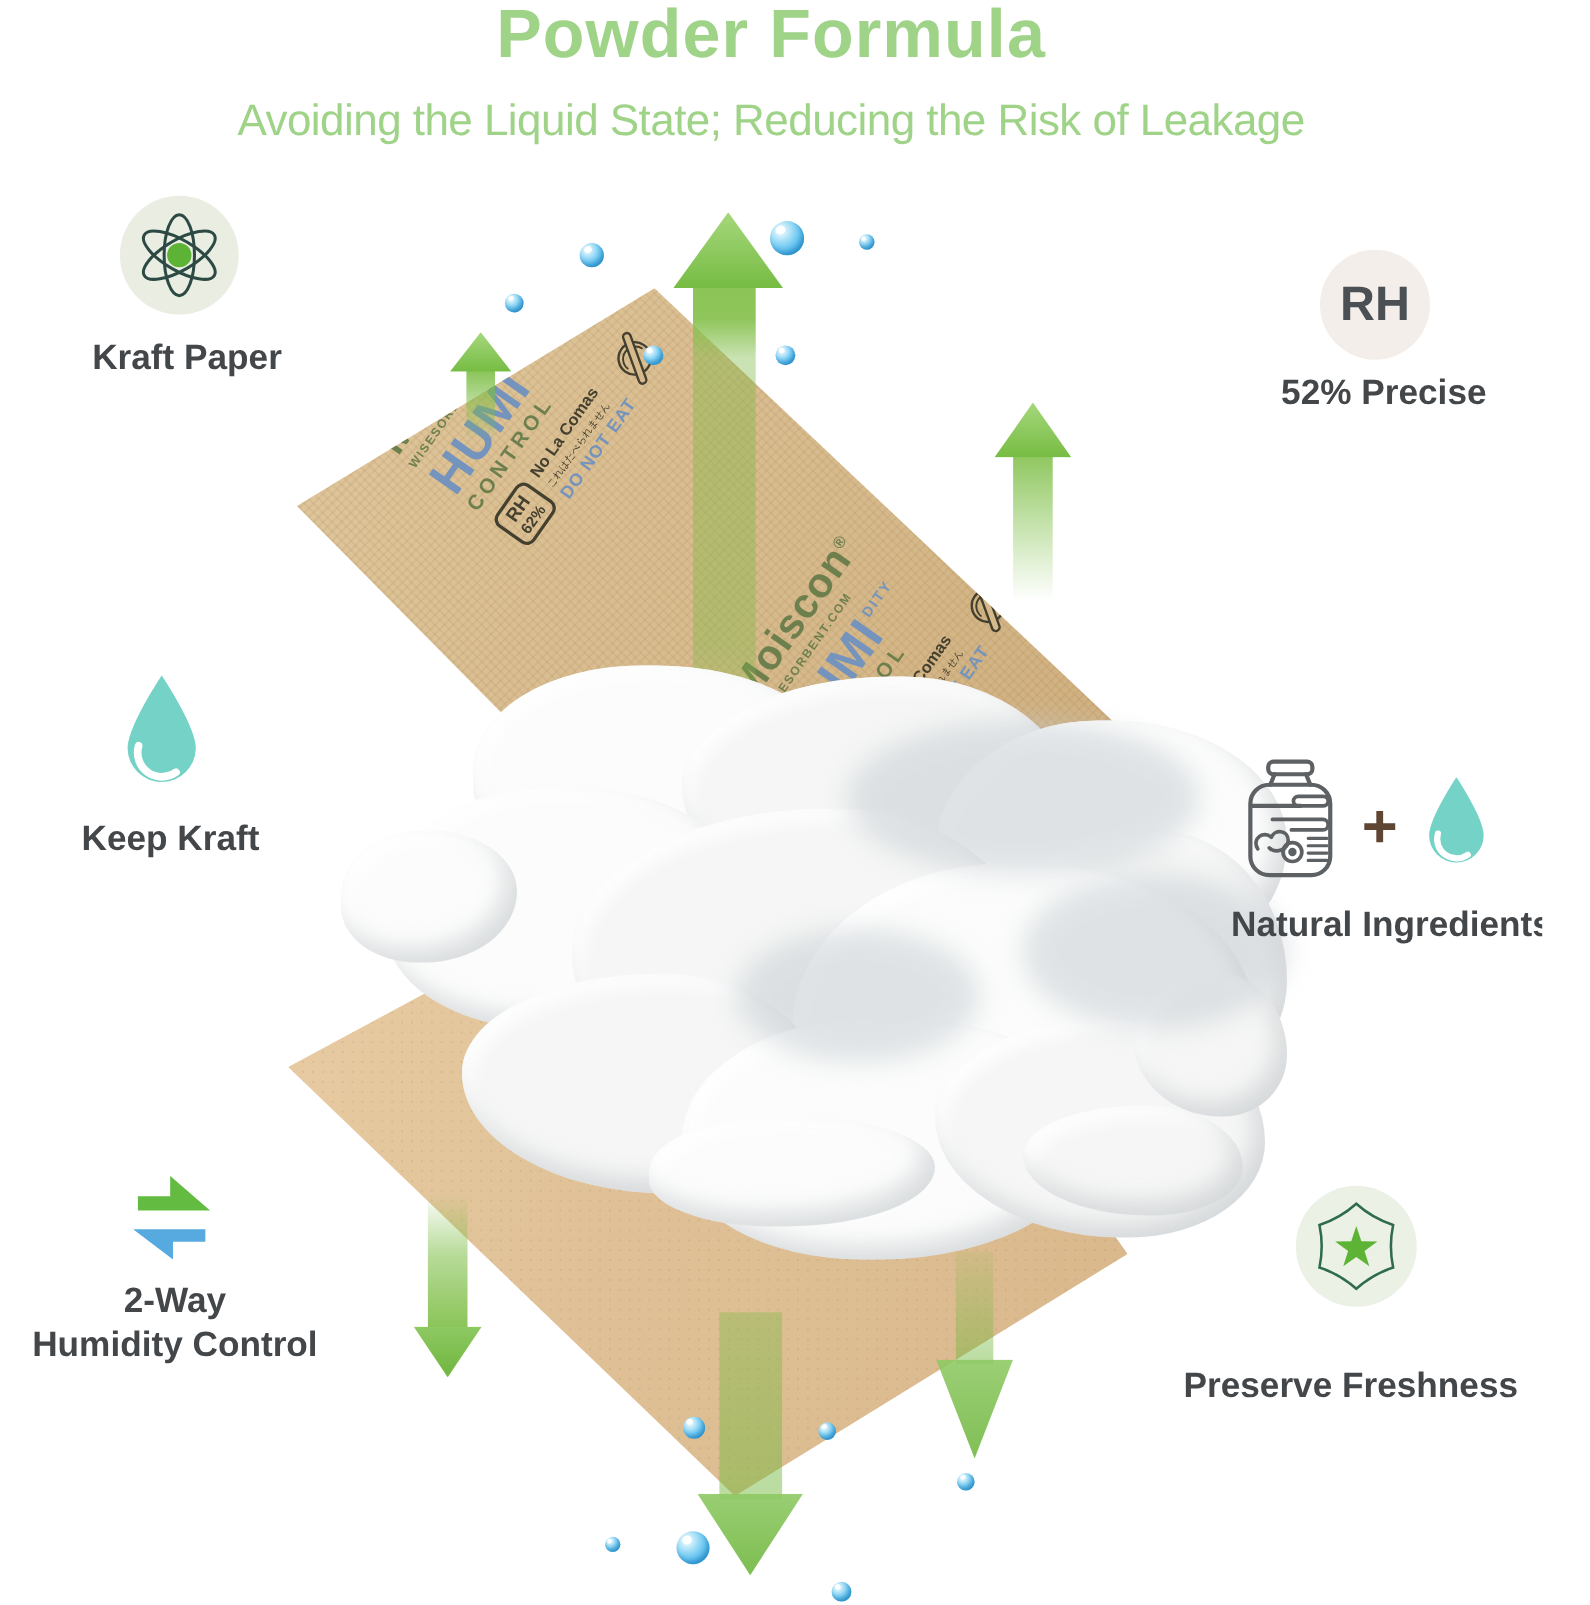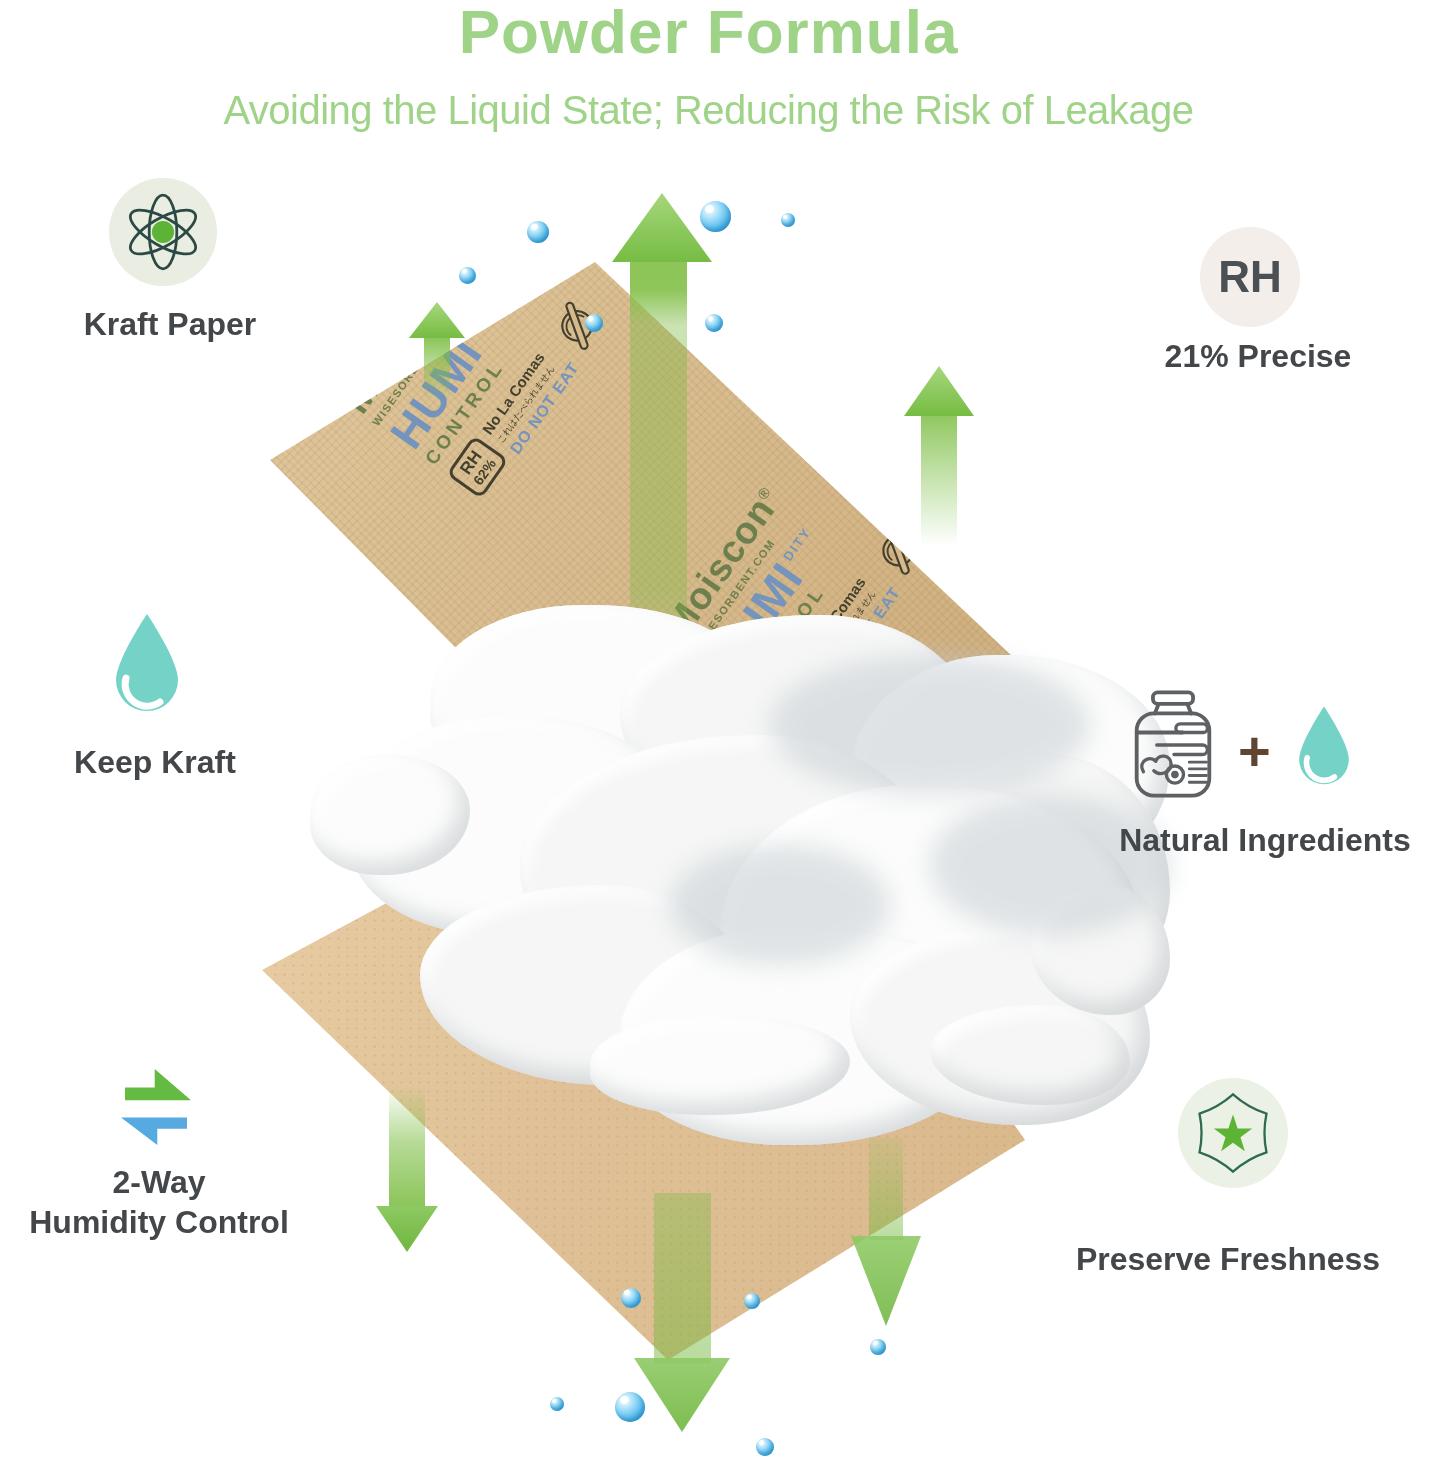--- a/index.html
+++ b/index.html
@@ -1,17 +1,17 @@
 <!DOCTYPE html>
 <html><head>
 <meta charset="utf-8">
 <style>
   html,body{margin:0;padding:0;background:#fff;}
   .canvas{position:relative;width:1402px;height:1459px;background:#ffffff;overflow:hidden;
-          font-family:"Liberation Sans",sans-serif;padding-left:15px;}
+          font-family:"Liberation Sans",sans-serif;}
 
   
   .title{position:absolute;left:0;top:-4px;width:100%;text-align:center;
          font-size:62px;font-weight:bold;color:#9fd388;letter-spacing:1px;line-height:72px;}
   .subtitle{position:absolute;left:0;top:88px;width:100%;text-align:center;
          font-size:40px;font-weight:normal;color:#9fd388;letter-spacing:-0.5px;}
 
   
   .f-label{position:absolute;text-align:center;color:#43474a;font-weight:bold;
            font-size:32px;line-height:40px;z-index:7;}
@@ -578,21 +578,21 @@
     </svg>
   </div>
   <div class="f-label" style="left:5px;top:304px;width:330px;">
     <div>Kraft Paper</div>
   </div>
 
   <div class="icon-circle rh-bg">
     <span>RH</span>
   </div>
   <div class="f-label" style="left:1078px;top:336px;width:360px;">
-    <div>21% Precise</div>
+    <div>52% Precise</div>
   </div>
 
   <svg class="abs" style="left:112px;top:612px;" width="70" height="100" viewBox="0 0 70 100">
     <path d="M35 2 C35 2 4 48 4 68 a31 31 0 0 0 62 0 C66 48 35 2 35 2 Z" fill="#74d2c6"></path>
     <path d="M14 66 a22 22 0 0 0 34 24" fill="none" stroke="#ffffff" stroke-width="7" stroke-linecap="round"></path>
   </svg>
   <div class="f-label" style="left:0px;top:742px;width:310px;">
     <div>Keep Kraft</div>
   </div>
 

